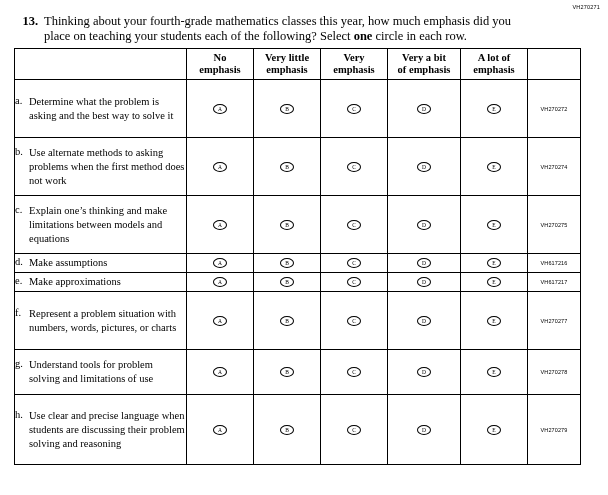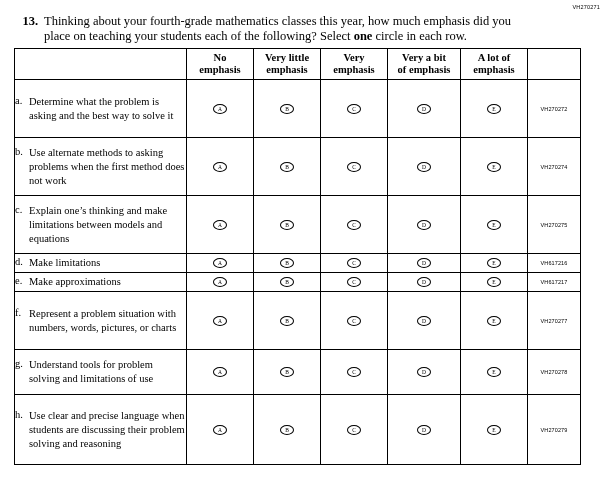--- a/index.html
+++ b/index.html
@@ -227,21 +227,21 @@
         <td class="opt"><span class="bubble"><span class="lbl">C</span></span></td>
         <td class="opt"><span class="bubble"><span class="lbl">D</span></span></td>
         <td class="opt"><span class="bubble"><span class="lbl">E</span></span></td>
         <td class="idcell">VH270275</td>
       </tr>
 
       <tr style="height:18px">
         <td class="item">
           <div class="row-inner">
             <span class="letter">d.</span>
-            <span class="txt">Make limitations</span>
+            <span class="txt">Make assumptions</span>
           </div>
         </td>
         <td class="opt"><span class="bubble"><span class="lbl">A</span></span></td>
         <td class="opt"><span class="bubble"><span class="lbl">B</span></span></td>
         <td class="opt"><span class="bubble"><span class="lbl">C</span></span></td>
         <td class="opt"><span class="bubble"><span class="lbl">D</span></span></td>
         <td class="opt"><span class="bubble"><span class="lbl">E</span></span></td>
         <td class="idcell">VH617216</td>
       </tr>
 

